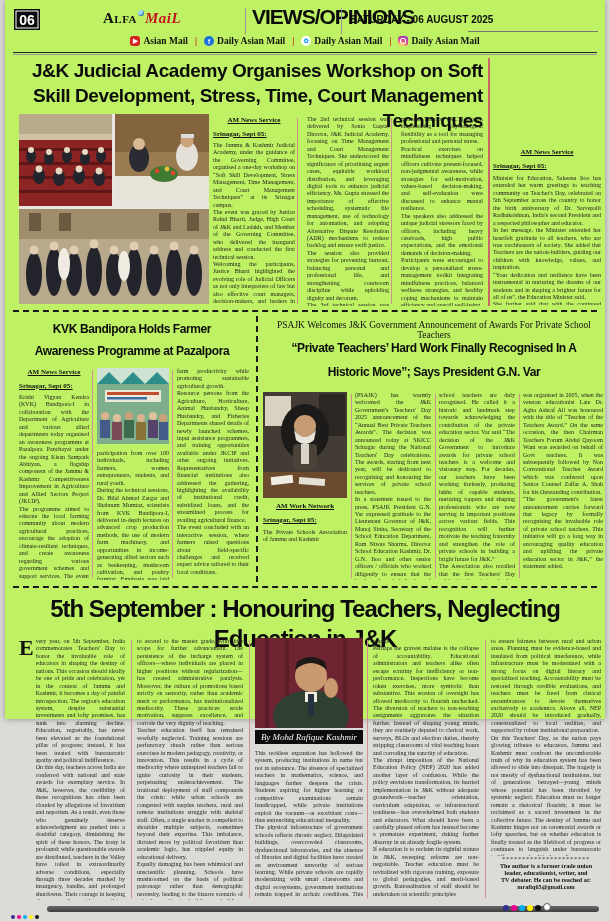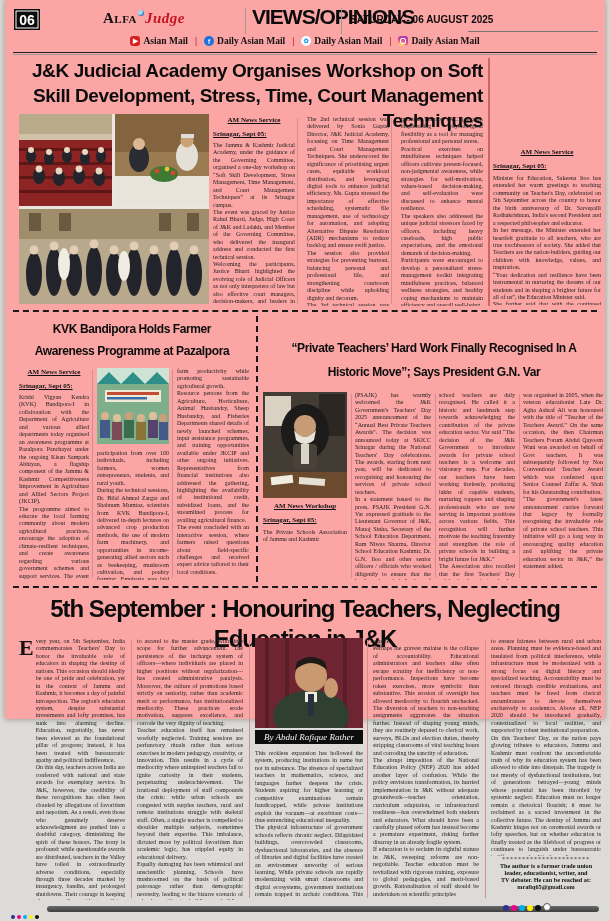--- a/index.html
+++ b/index.html
@@ -1,18 +1,18 @@
 <!DOCTYPE html>
 <html><head>
 <meta charset="utf-8">
 <style>
   html,body{margin:0;padding:0;}
   body{width:610px;height:921px;background:#dcdbd7;overflow:hidden;position:relative;
        font-family:"Liberation Serif",serif;}
-  .page{position:absolute;left:5px;top:0;width:600px;height:719px;background:#fca5a5;
+  .page{position:absolute;left:5px;top:0;width:600px;height:719px;background:#bef264;
         box-shadow:0 0 6px rgba(0,0,0,.35);}
   .abs{position:absolute;}
 
   
   .pagenum{left:9px;top:9px;width:26px;height:21px;background:#0c0c0c;color:#fff;
            font-family:"Liberation Sans",sans-serif;font-weight:bold;font-size:14px;
            display:flex;align-items:center;justify-content:center;
            box-shadow:inset 0 0 0 1.5px #0c0c0c, inset 0 0 0 2.5px #fff;}
   .masthead{left:98px;top:10px;font-size:15px;letter-spacing:.5px;white-space:nowrap;}
   .masthead .blk{font-weight:bold;color:#111;font-variant:small-caps;}
@@ -62,21 +62,21 @@
   .barstrip{background:linear-gradient(#6a6a6a,#3f3f3f);border-radius:3px;}
   .dot{width:6px;height:6px;border-radius:50%;display:inline-block;margin-right:2px;}
 </style>
 </head>
 <body>
 
 <div class="page">
 
   <div class="abs pagenum">06</div>
   <div class="abs masthead">
-    <span class="blk">Alfa</span><span class="globe"></span><span class="red">Judge</span>
+    <span class="blk">Alfa</span><span class="globe"></span><span class="red">MaiL</span>
   </div>
   <div class="abs vbar" style="left:240px;"></div>
   <div class="abs sectitle">VIEWS/OPINIONS</div>
   <div class="abs vbar" style="left:336px;"></div>
   <div class="abs dateline-top">SATURDAY - 06  AUGUST 2025</div>
   <div class="abs dateunder"></div>
 
   <div class="abs social">
     <span class="itm">
       <span class="ic yt">▶</span>
@@ -254,37 +254,38 @@
   <div class="abs body" style="left:92px;top:450px;width:72px;height:130px;">participation from over 100 individuals, including farmers, women entrepreneurs, students, and rural youth.
 During the technical sessions, Dr. Bilal Ahmad Zargar and Shabnum Mumtaz, scientists from KVK Bandipora-I, delivered in-depth lectures on advanced crop production methods, the use of modern farm machinery, and opportunities in income-generating allied sectors such as beekeeping, mushroom cultivation, and poultry farming. Emphasis was laid on adopting scientific methods and improving</div>
   <div class="abs body" style="left:172px;top:368px;width:72px;height:212px;">farm productivity while promoting sustainable agricultural growth.
 Resource persons from the Agriculture, Horticulture, Animal Husbandry, Sheep Husbandry, and Fisheries Departments shared details of newly launched schemes, input assistance programmes, and training opportunities available under JKCIP and other ongoing initiatives. Representatives from financial institutions also addressed the gathering, highlighting the availability of institutional credit, subsidized loans, and the streamlined process for availing agricultural finance.
 The event concluded with an interactive session, where farmers raised questions about field-specific challenges and received expert advice tailored to their local conditions.</div>
   <div class="abs redrule" style="left:87px;top:370px;height:208px;"></div>
   <div class="abs redrule" style="left:167px;top:370px;height:208px;"></div>
 
   <div class="abs vdash" style="left:251px;top:316px;height:266px;"></div>
 
+  <div class="abs" style="left:258px;top:320px;width:342px;text-align:center;font-size:9.5px;color:#111;">PSAJK Welcomes J&amp;K Government Announcement of Awards For Private School Teachers</div>
   <div class="abs headline" style="left:258px;top:336px;width:342px;font-size:12px;line-height:24px;">“Private Teachers’ Hard Work Finally Recognised In A
 Historic Move”; Says President G.N. Var</div>
   <svg class="abs photo" style="left:258px;top:392px;" width="84" height="106" viewBox="0 0 84 106">
     <rect width="84" height="106" fill="#423c35"></rect>
     <rect x="2" y="4" width="26" height="30" fill="#d9d2c2"></rect>
     <rect x="56" y="2" width="26" height="42" fill="#2c2username723"></rect>
     <rect x="56" y="2" width="26" height="42" fill="#2c2723"></rect>
     <ellipse cx="42" cy="40" rx="24" ry="28" fill="#1c1b1a"></ellipse>
     <circle cx="42" cy="34" r="11" fill="#c79c74"></circle>
     <path d="M31 38 q11 14 22 0 l-2 10 q-9 8 -18 0 z" fill="#e8e4da"></path>
     <rect x="30" y="52" width="24" height="26" rx="4" fill="#4a4238"></rect>
     <rect x="38" y="52" width="8" height="20" fill="#d8d4c8"></rect>
     <rect x="0" y="80" width="84" height="26" fill="#6b4a2e"></rect>
     <rect x="8" y="84" width="22" height="8" fill="#efece2" transform="rotate(-6 19 88)"></rect>
     <rect x="36" y="86" width="26" height="7" fill="#e4e0d4" transform="rotate(4 49 89)"></rect>
   </svg>
-  <div class="abs byl" style="left:258px;top:502px;width:84px;">AM News Workshop</div>
+  <div class="abs byl" style="left:258px;top:502px;width:84px;">AM Work Network</div>
   <div class="abs dl" style="left:258px;top:516px;">Srinagar, Sept 05:</div>
   <div class="abs body" style="left:258px;top:529px;width:84px;height:52px;">The Private Schools Association of Jammu and Kashmir</div>
   <div class="abs body" style="left:350px;top:392px;width:76px;height:188px;">(PSAJK) has warmly welcomed the J&amp;K Government's Teachers' Day 2025 announcement of the “Annual Best Private Teachers Awards”. The decision was announced today at SKICC Srinagar during the National Teachers' Day celebrations. The awards, starting from next year, will be dedicated to recognising and honouring the services of private school teachers.
 In a statement issued to the press, PSAJK President G.N. Var expressed gratitude to the Lieutenant Governor of J&amp;K, Manoj Sinha, Secretary of the School Education Department, Ram Niwas Sharma, Director School Education Kashmir, Dr. G.N. Itoo and other senior officers / officials who worked diligently to ensure that the hard work and dedication of private</div>
   <div class="abs body" style="left:434px;top:392px;width:76px;height:188px;">school teachers are duly recognised. He called it a historic and landmark step towards acknowledging the contribution of the private education sector. Var said “The decision of the J&amp;K Government to introduce awards for private school teachers is a welcome and visionary step. For decades, our teachers have been working tirelessly, producing lakhs of capable students, nurturing toppers and shaping professionals who are now serving in important positions across various fields. This recognition will further motivate the teaching fraternity and strengthen the role of private schools in building a bright future for J&amp;K.”
 The Association also recalled that the first Teachers' Day celebration by private schools</div>
   <div class="abs body" style="left:518px;top:392px;width:80px;height:188px;">was organised in 2005, when the veteran educationist Late Dr. Agha Ashraf Ali was honoured with the title of “Teacher of the Teachers Award.” On the same occasion, the then Chairman Teachers Forum Abdul Qayoom Wani was awarded on behalf of Govt teachers. It was subsequently followed by Non Conventional Teacher Award which was conferred upon Senior Counsel Zaffar A. Shah for his Outstanding contribution.
 “The government's latest announcement carries forward that legacy by formally recognising the invaluable role of private school teachers. This initiative will go a long way in encouraging quality education and uplifting the private education sector in J&amp;K,” the statement added.</div>
   <div class="abs redrule" style="left:346px;top:394px;height:184px;"></div>
   <div class="abs redrule" style="left:430px;top:394px;height:184px;"></div>
@@ -311,21 +312,21 @@
         <rect x="30" y="0" width="4" height="90"></rect>
         <rect x="88" y="0" width="4" height="90"></rect>
       </g>
     <ellipse cx="56" cy="78" rx="38" ry="26" fill="#2f4030"></ellipse>
     <circle cx="56" cy="38" r="16" fill="#c9996f"></circle>
     <path d="M40 32 q16 -14 32 0 l-2 -8 q-14 -10 -28 0 z" fill="#1d1a18"></path>
     <rect x="50" y="54" width="12" height="10" fill="#f0ece2"></rect>
     <rect x="53" y="56" width="6" height="22" fill="#27303f"></rect>
     <ellipse cx="76" cy="50" rx="7" ry="10" fill="#c9996f"></ellipse>
   </svg>
-  <div class="abs bylband" style="left:250px;top:730px;width:108px;height:14px;">By Abdul Rafique Rather</div>
+  <div class="abs bylband" style="left:250px;top:730px;width:108px;height:14px;">By Mohd Rafique Kashmir</div>
   <div class="abs body" style="left:250px;top:750px;width:108px;height:150px;">This reckless expansion has hollowed the system, producing institutions in name but not in substance. The absence of specialized teachers in mathematics, science, and languages further deepens the crisis. Students aspiring for higher learning or competitive examinations remain handicapped, while private institutions exploit the vacuum—at exorbitant costs—thus entrenching educational inequality.
 The physical infrastructure of government schools reflects chronic neglect. Dilapidated buildings, overcrowded classrooms, dysfunctional laboratories, and the absence of libraries and digital facilities have created an environment unworthy of serious learning. While private schools are rapidly modernizing with smart classrooms and digital ecosystems, government institutions remain trapped in archaic conditions. This duality perpetuates a pernicious divide where only the affluent access quality education, thereby widening socio-economic in-</div>
 
   <div class="abs body" style="left:368px;top:638px;width:106px;height:262px;">equities.
 Perhaps the gravest malaise is the collapse of accountability. Educational administrators and teachers alike often escape scrutiny for inefficiency or non-performance. Inspections have become token exercises, more symbolic than substantive. This erosion of oversight has allowed mediocrity to flourish unchecked. The diversion of teachers to non-teaching assignments aggravates the situation further. Instead of shaping young minds, they are routinely deputed to clerical work, surveys, BLOs and election duties, thereby stripping classrooms of vital teaching hours and corroding the sanctity of education.
 The abrupt imposition of the National Education Policy (NEP) 2020 has added another layer of confusion. While the policy envisions transformation, its hurried implementation in J&amp;K without adequate groundwork—teacher orientation, curriculum adaptation, or infrastructural readiness—has overwhelmed both students and educators. What should have been a carefully phased reform has instead become a premature experiment, risking further disarray in an already fragile system.
 If education is to reclaim its rightful stature in J&amp;K, sweeping reforms are non-negotiable. Teacher education must be revitalized with rigorous training, exposure to global pedagogies, and merit-based growth. Rationalisation of staff should be undertaken on scientific principles</div>
   <div class="abs" style="left:486px;top:638px;width:110px;">
     <div class="body" style="height:218px;">to ensure fairness between rural and urban areas. Planning must be evidence-based and insulated from political interference, while infrastructure must be modernized with a strong focus on digital literacy and specialized teaching. Accountability must be restored through credible evaluations, and teachers must be freed from clerical encumbrances to devote themselves exclusively to academics. Above all, NEP 2020 should be introduced gradually, contextualized to local realities, and supported by robust institutional preparation.
 On this Teachers' Day, as the nation pays glowing tributes to educators, Jammu and Kashmir must confront the uncomfortable truth of why its education system has been allowed to slide into disrepair. The tragedy is not merely of dysfunctional institutions, but of generations betrayed—young minds whose potential has been throttled by systemic neglect. Education must no longer remain a rhetorical flourish; it must be reclaimed as a sacred investment in the collective future. The destiny of Jammu and Kashmir hinges not on ceremonial awards or lofty speeches, but on whether education is finally treated as the lifeblood of progress or continues to languish under bureaucratic indifference and political expediency.</div>

